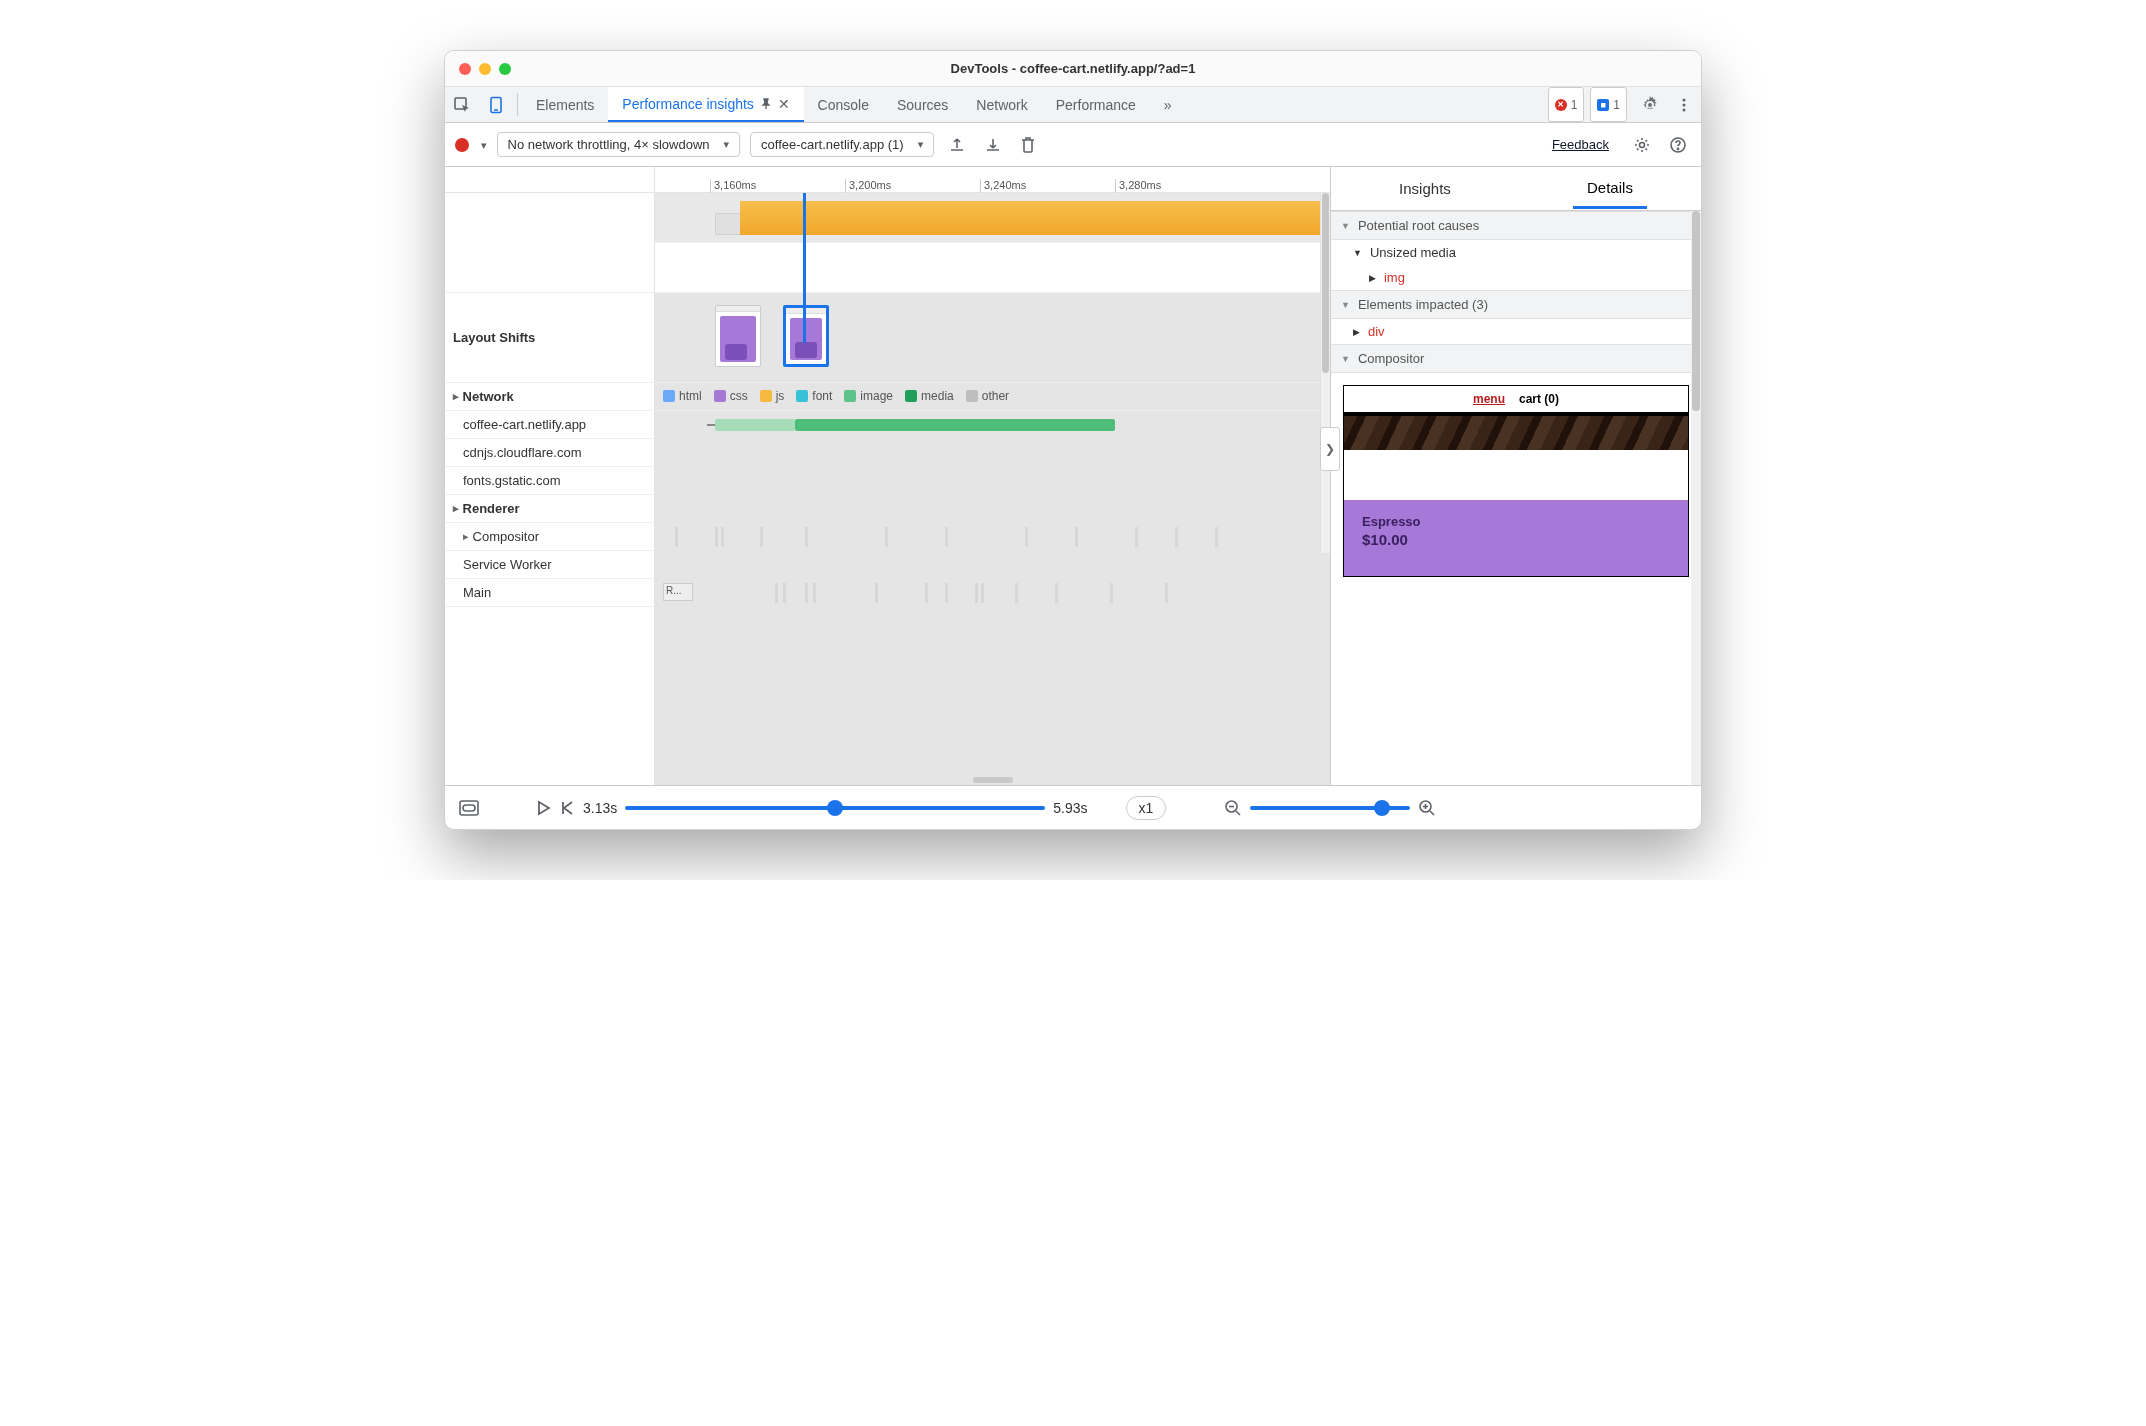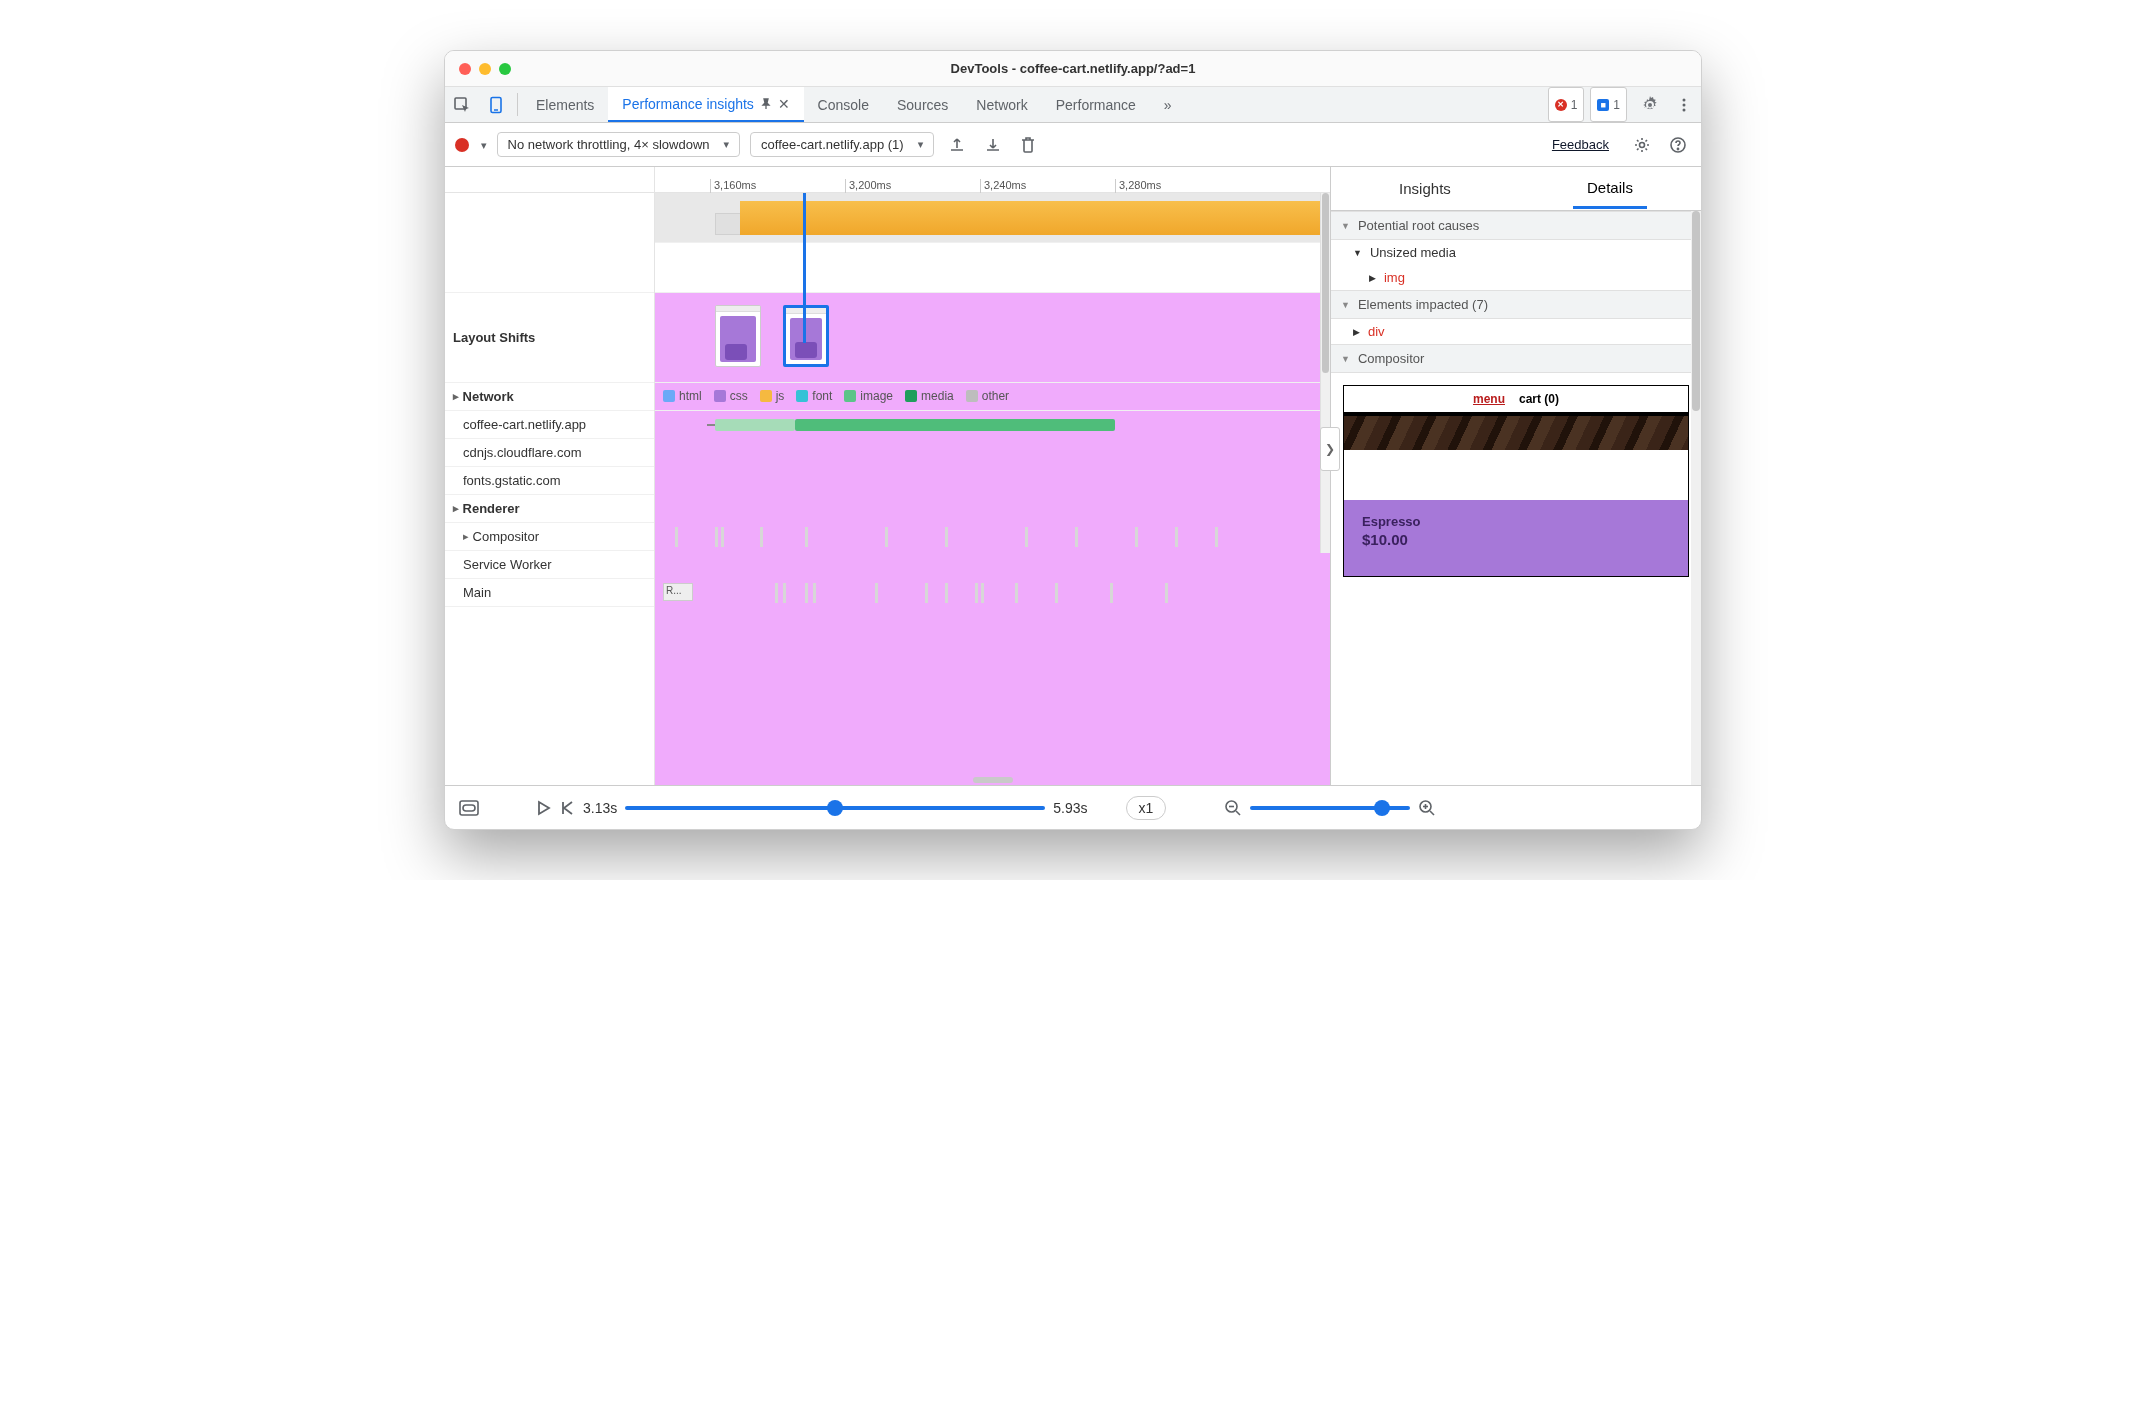--- a/index.html
+++ b/index.html
@@ -40,21 +40,21 @@
 
   .track-area { flex: 1; display: flex; overflow: hidden; }
   .track-labels { width: 210px; border-right: 1px solid #e4e4e4; font-size: 13px; color: #333; }
   .track-labels .row { height: 28px; display: flex; align-items: center; padding-left: 8px; border-bottom: 1px solid #f0f0f0; }
   .track-labels .row.tall { height: 100px; }
   .track-labels .row.ls { height: 90px; font-weight: 600; }
   .track-labels .bold { font-weight: 700; }
   .track-labels .sub { padding-left: 18px; }
   .tri::before { content: "▸"; color: #666; margin-right: 4px; font-size: 11px; }
 
-  .track-canvas { flex: 1; position: relative; background: #f0abfc; overflow: hidden; }
+  .track-canvas { flex: 1; position: relative; background: #e5e5e5; overflow: hidden; }
   .lane { position: absolute; left: 0; right: 0; border-bottom: 1px solid #f0f0f0; }
 
   .flame-top { top: 0; height: 50px; background: #e8e8e8; }
   .flame-top .bar1 { position: absolute; left: 85px; right: 0; top: 8px; height: 34px; background: linear-gradient(#f8bf4c,#f0a72b); }
   .flame-top .bar0 { position: absolute; left: 60px; width: 70px; top: 20px; height: 22px; background: #e0e0e0; border: 1px solid #d0d0d0; }
 
   .ls-lane { top: 50px; height: 90px; }
   .thumb { position: absolute; top: 12px; width: 46px; height: 62px; background: #fff; border: 1px solid #ccc; border-radius: 2px; overflow: hidden; }
   .thumb.sel { border: 3px solid #1a73e8; }
   .thumb .bar { position: absolute; top: 0; left: 0; right: 0; height: 6px; background: #eee; border-bottom: 1px solid #ddd; }
@@ -379,21 +379,21 @@
         <div class="sect-head">
             <span>Potential root causes</span>
           </div>
         <div class="tree-item">
             <span>Unsized media</span>
           </div>
         <div class="tree-item leaf">
             <span class="red">img</span>
           </div>
         <div class="sect-head">
-            <span>Elements impacted (7)</span>
+            <span>Elements impacted (3)</span>
           </div>
         <div class="tree-item leaf" style="padding-left:22px">
             <span class="red">div</span>
           </div>
         <div class="sect-head">
             <span>Compositor</span>
           </div>
 
         <div class="screenshot-box">
           <div class="ss-nav">

